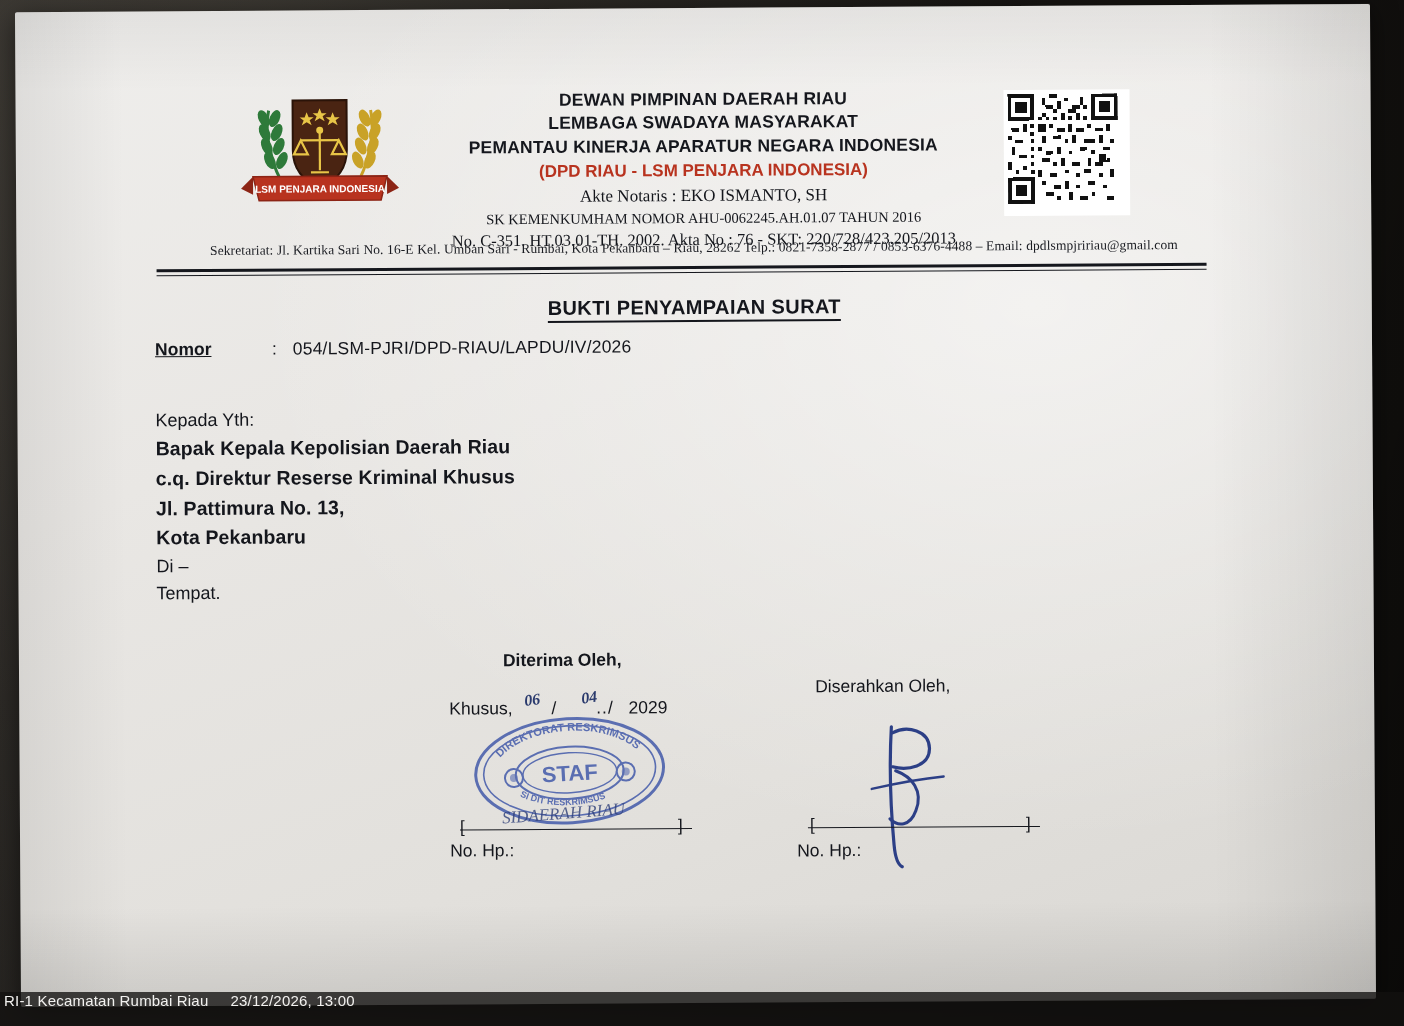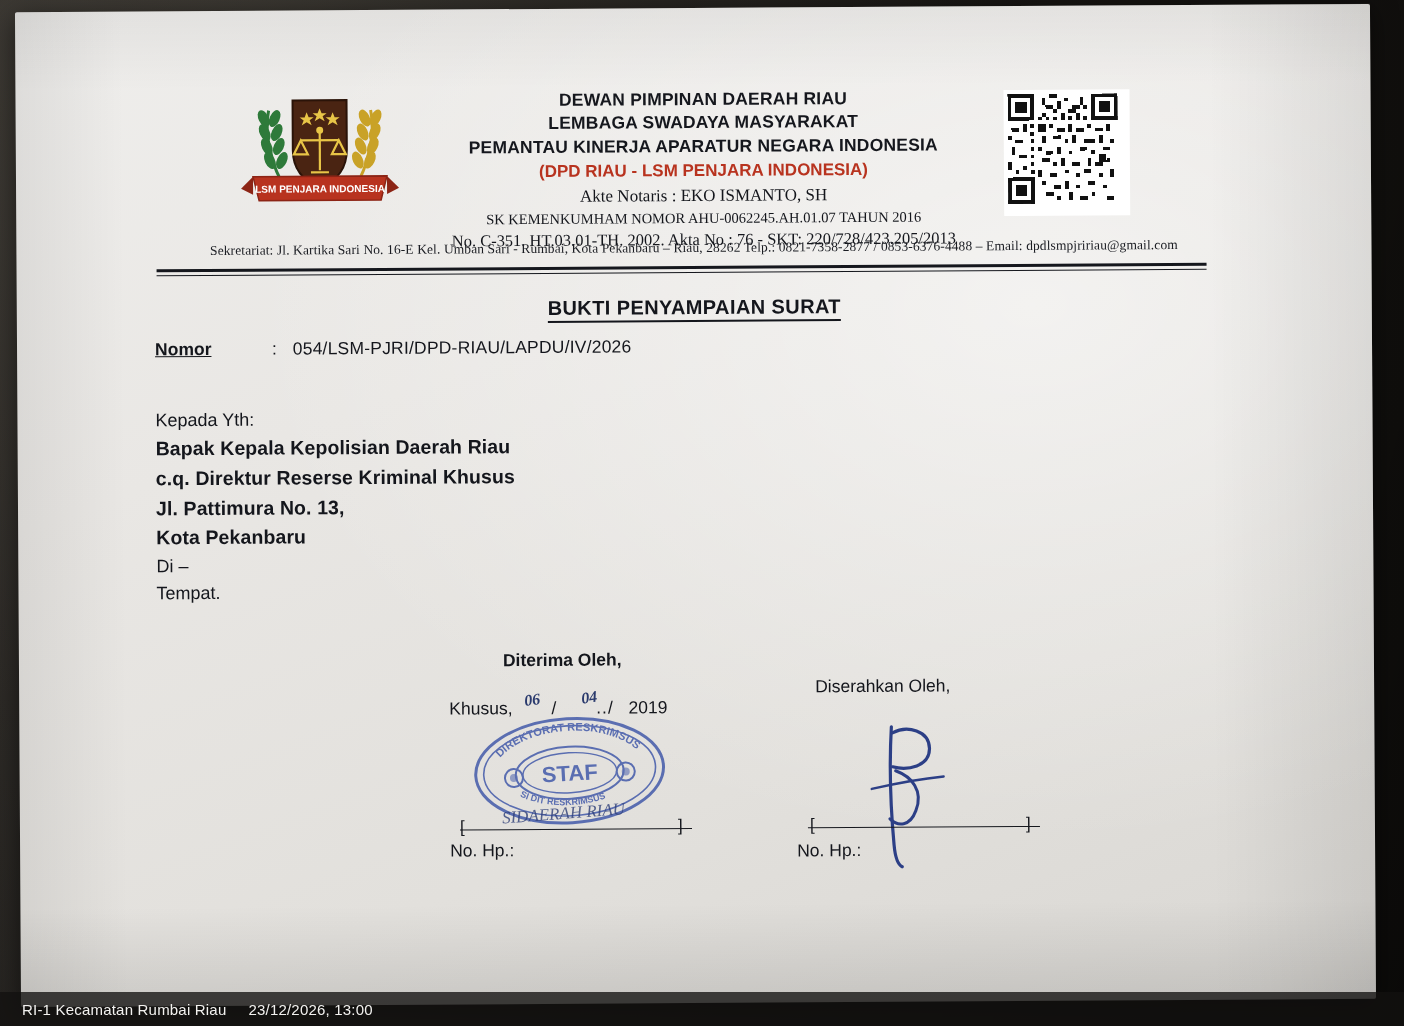--- a/index.html
+++ b/index.html
@@ -267,24 +267,23 @@
   
   .footer-bar {
     position: absolute;
     left: 0;
     bottom: 0;
     width: 100%;
     height: 34px;
     background: rgba(18,17,15,0.78);
     color: #f2f1ef;
     display: flex;
-    align-items: center;
     font-size: 15px;
     letter-spacing: 0.2px;
-    padding-left: 22px;
+    padding-left: 4px;
     box-sizing: border-box;
   }
   .footer-bar .fb-loc { margin-right: 22px; }
   .footer-bar .fb-time { }
 </style>
 </head>
 <body>
 
 <div id="page">
   <div id="bg"></div>
@@ -497,21 +496,21 @@
       <div class="sig-left-title">Diterima Oleh,</div>
       <div class="sig-right-title">Diserahkan Oleh,</div>
 
       <div class="tanggal">
         <span>Khusus,</span>
         <span>&nbsp;&nbsp;&nbsp;&nbsp;&nbsp;&nbsp;</span>
         <span class="tgl-dots">/</span>
         <span>&nbsp;&nbsp;&nbsp;&nbsp;&nbsp;&nbsp;</span>
         <span class="tgl-dots">../</span>
         <span>&nbsp;</span>
-        <span>2019</span>
+        <span>2029</span>
       </div>
       <div class="hand-date hand-day">06</div>
       <div class="hand-date hand-mon">04</div>
 
       <div class="stamp">
         <svg viewBox="0 0 196 112" width="196" height="112">
           <ellipse cx="98" cy="56" rx="94" ry="52" fill="none" stroke="#3d55a8" stroke-width="3"></ellipse>
           <ellipse cx="98" cy="56" rx="86" ry="45" fill="none" stroke="#3d55a8" stroke-width="1.6"></ellipse>
           <ellipse cx="98" cy="58" rx="54" ry="26" fill="none" stroke="#3d55a8" stroke-width="2"></ellipse>
           <ellipse cx="98" cy="58" rx="47" ry="20" fill="none" stroke="#3d55a8" stroke-width="1.4"></ellipse>

